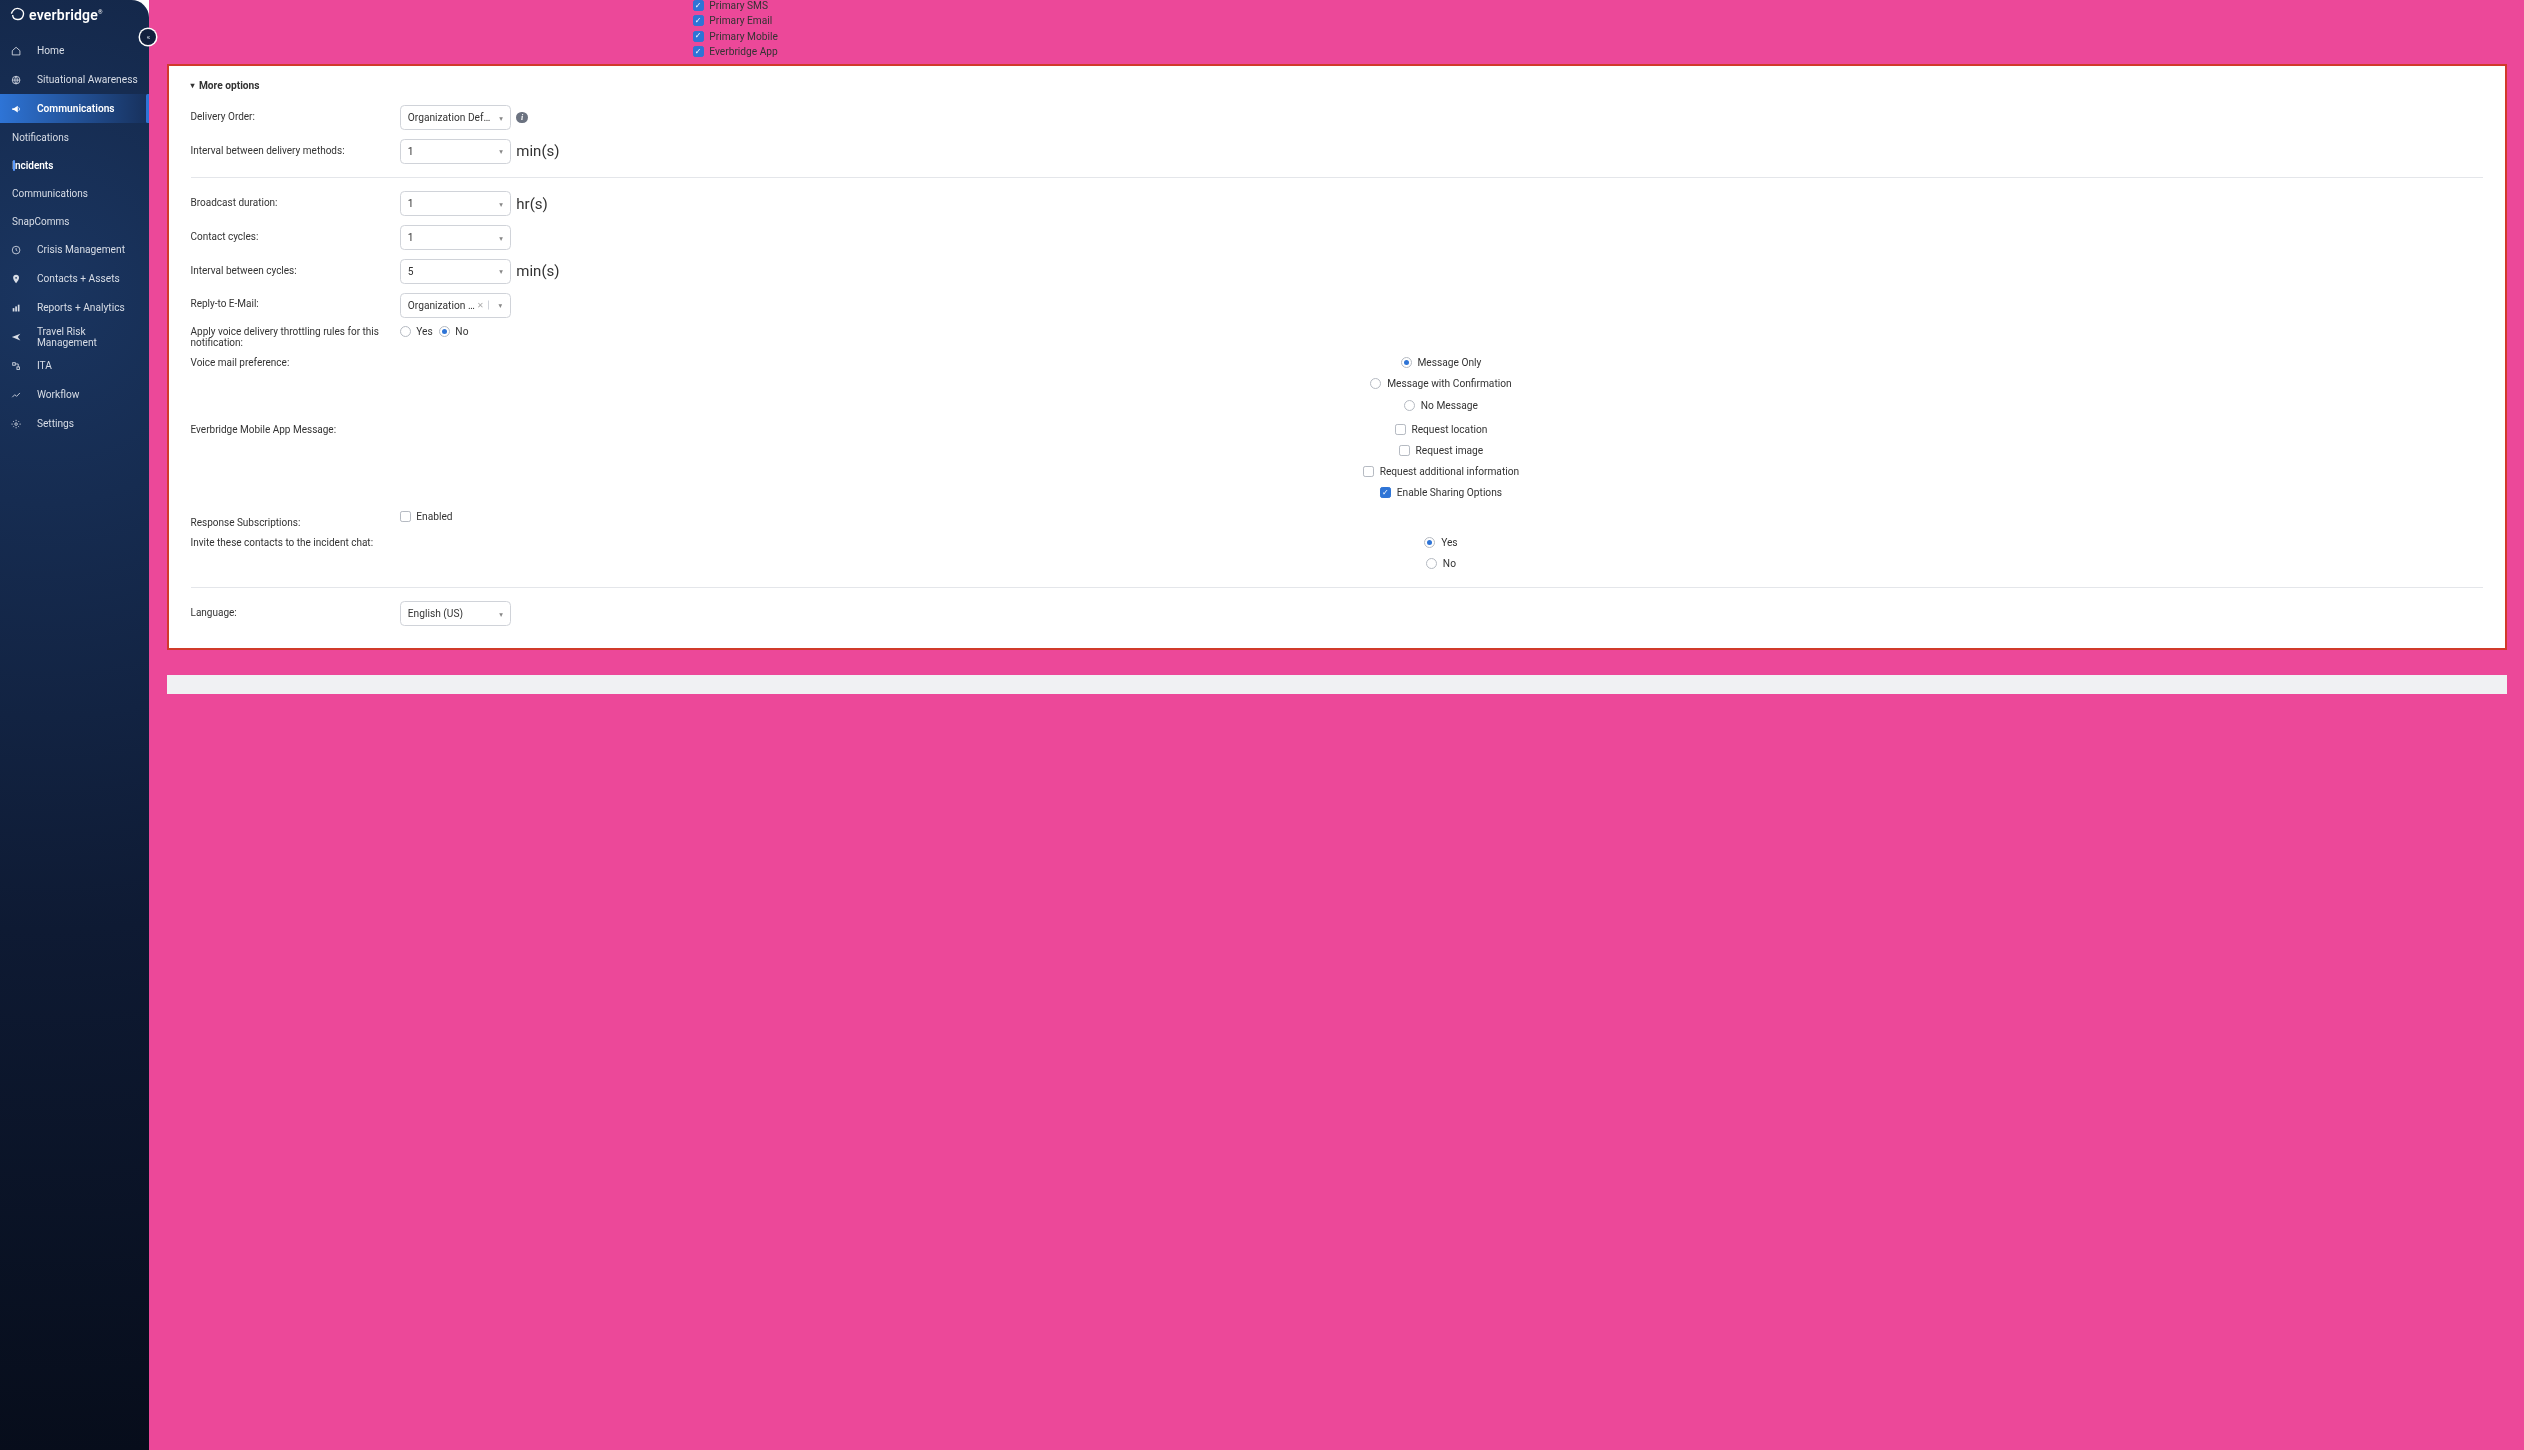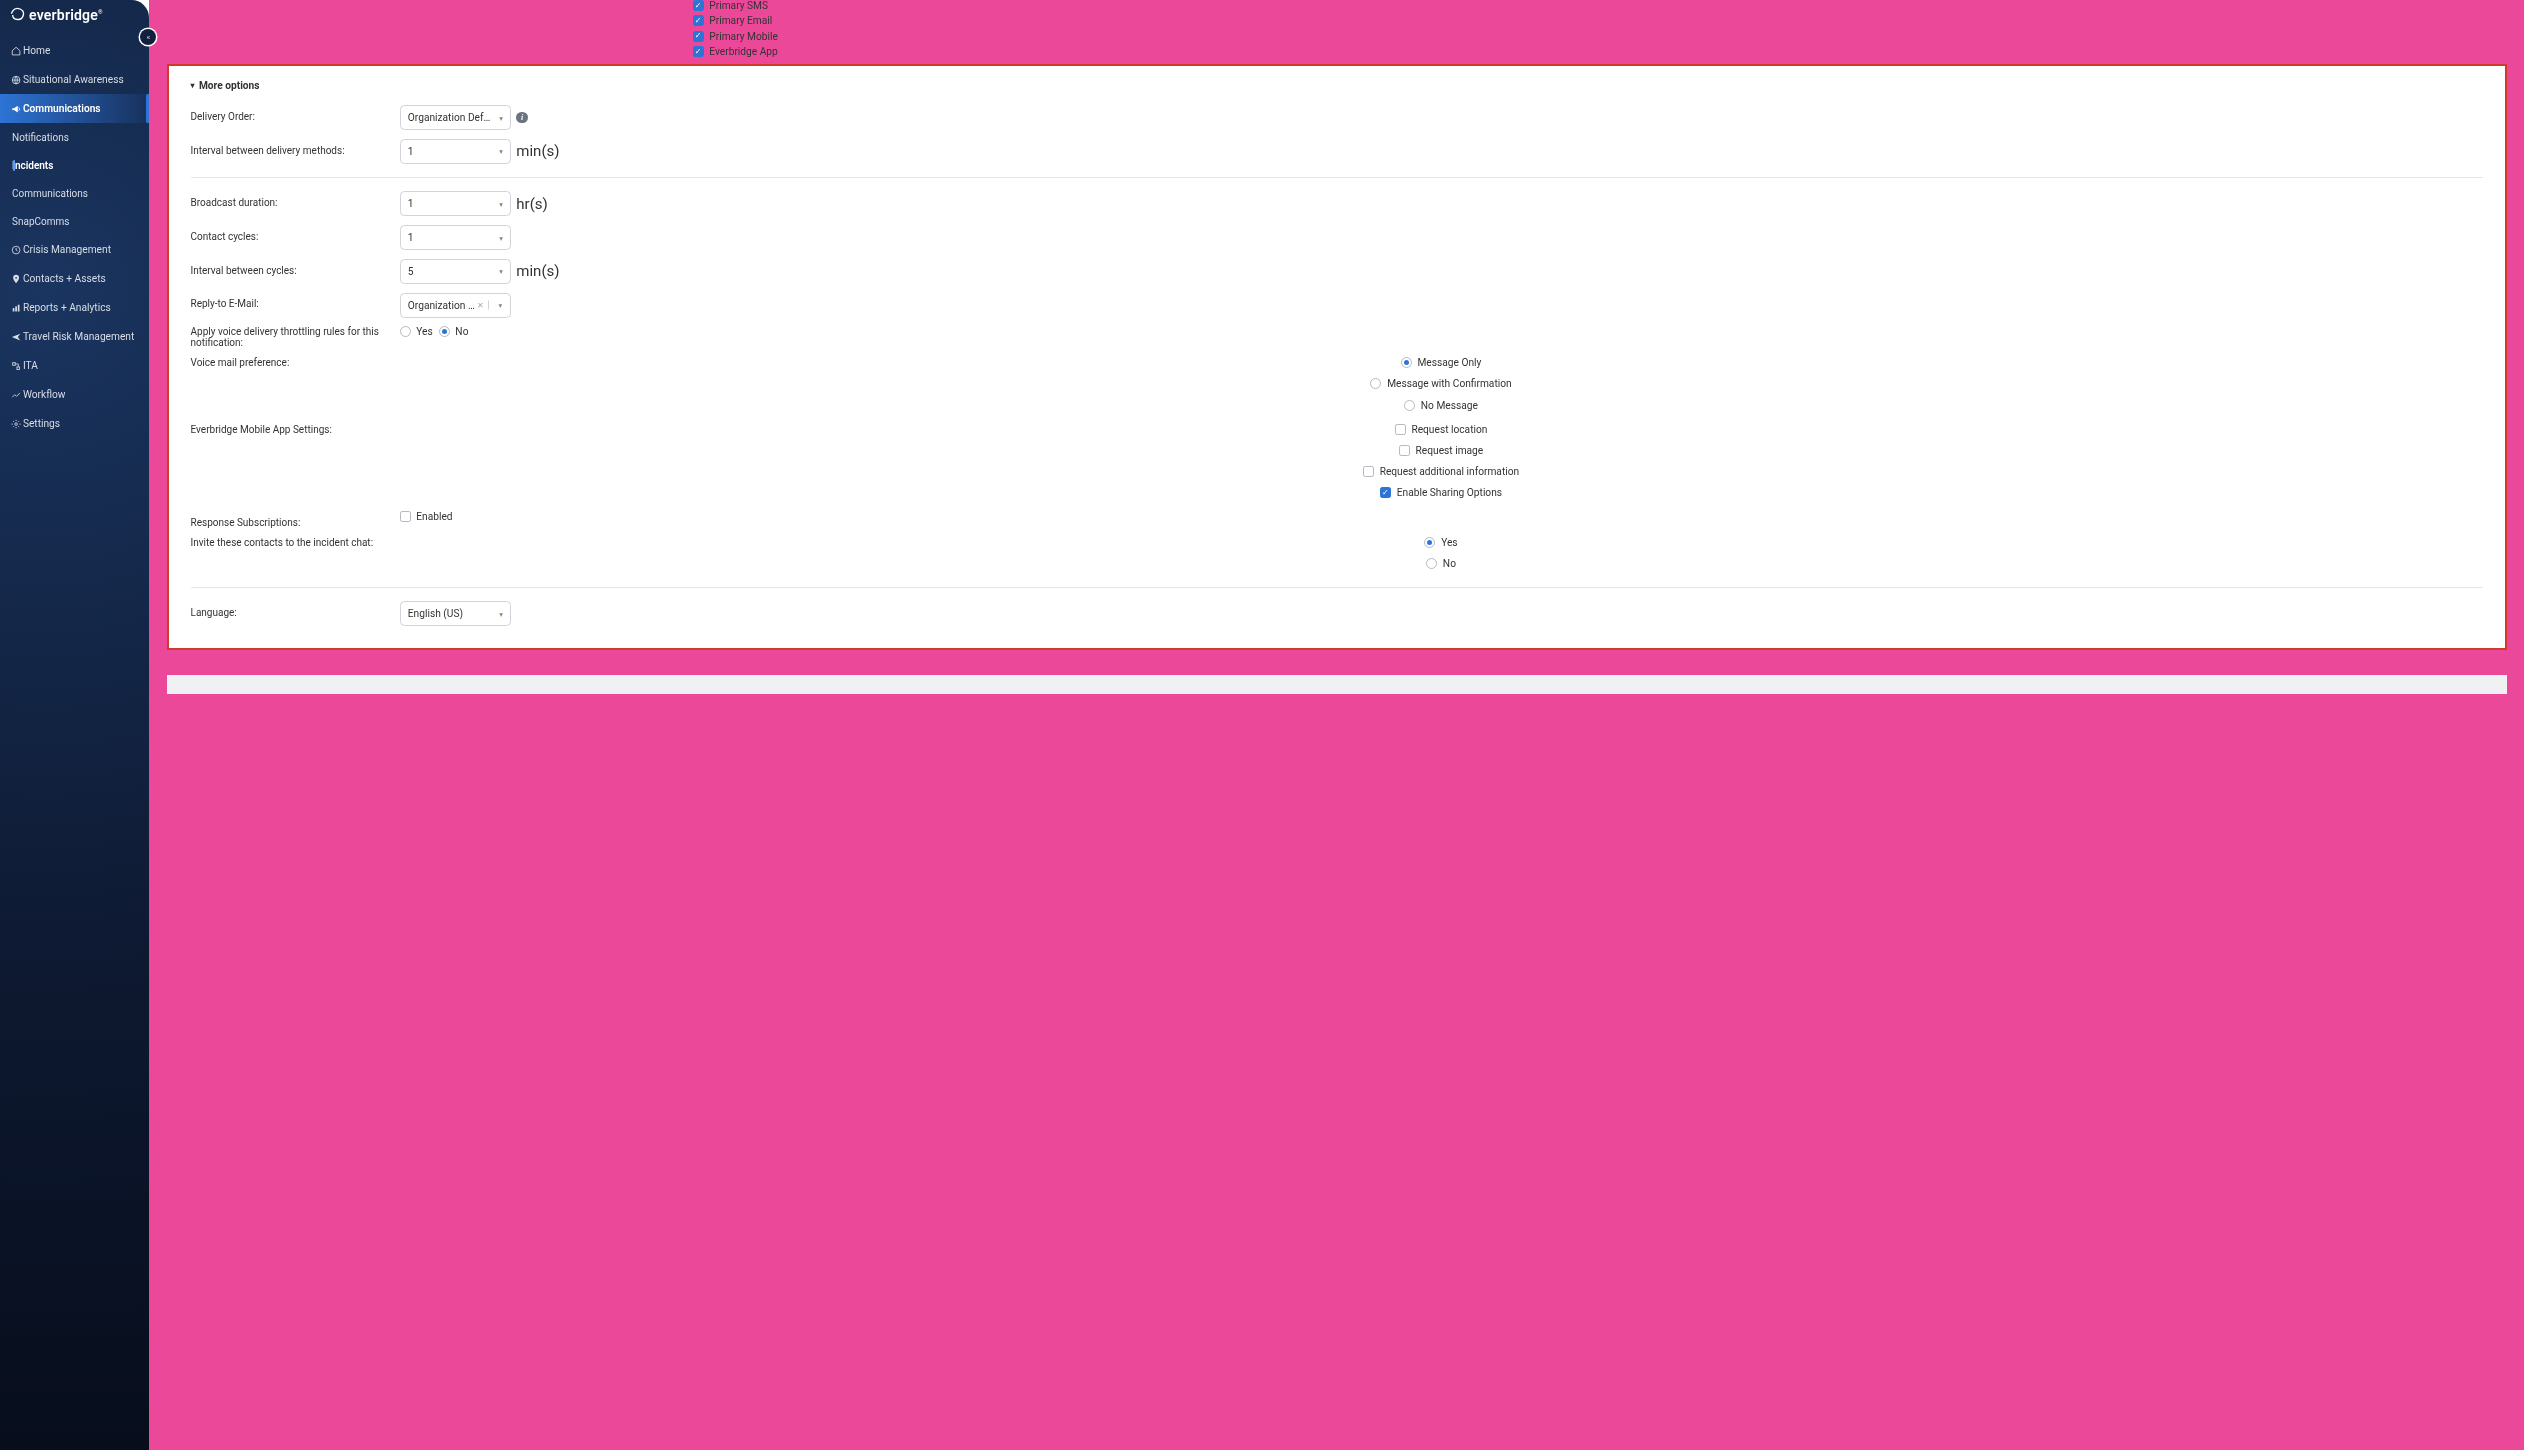--- a/index.html
+++ b/index.html
@@ -54,28 +54,27 @@
   align-items: center;
   justify-content: center;
   cursor: pointer;
   box-shadow: 0 0 0 1.5px #fff;
 }
 
 .nav { list-style: none; padding: 0; margin: 0; }
 .nav-item {
   display: flex;
   align-items: center;
-  gap: 1px;
+  gap: 15px;
   padding: 0 10.2px;
   height: 29px;
   font-size: 10.2px;
   color: #d8dde6;
   cursor: pointer;
   position: relative;
-  text-align: right;
 }
 .nav-item.active {
   background: linear-gradient(90deg, #2e74d6 0%, #17305b 100%);
   color: #fff;
   font-weight: 600;
 }
 .nav-item.active::after {
   content: "";
   position: absolute;
   right: 0;
@@ -493,21 +492,21 @@
             <span>Message with Confirmation</span>
           </label>
         <label class="rad-row">
             <span class="rad"></span>
             <span>No Message</span>
           </label>
       </div>
     </div>
 
     <div class="form-row">
-      <div class="form-label multi">Everbridge Mobile App Settings:</div>
+      <div class="form-label multi">Everbridge Mobile App Message:</div>
       <div class="form-control stack">
         <label class="chk-row">
             <span class="chk"></span>
             <span>Request location</span>
           </label>
         <label class="chk-row">
             <span class="chk"></span>
             <span>Request image</span>
           </label>
         <label class="chk-row">

